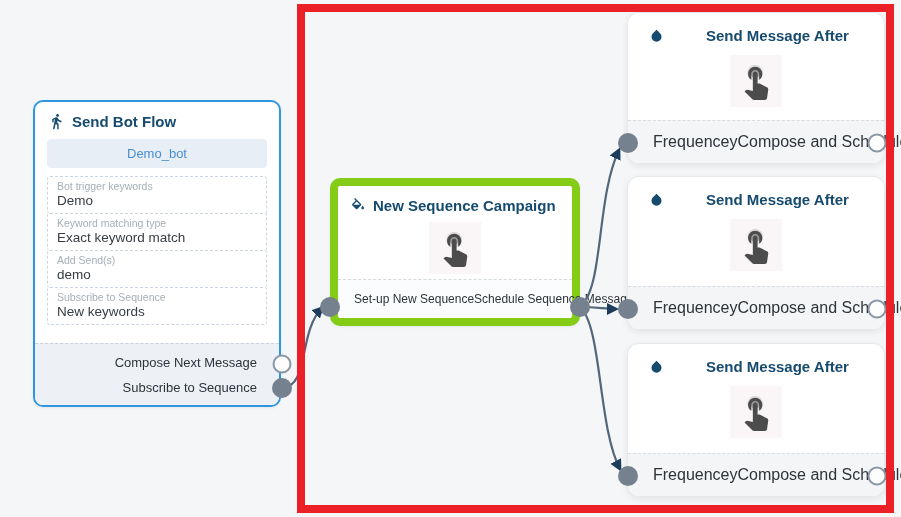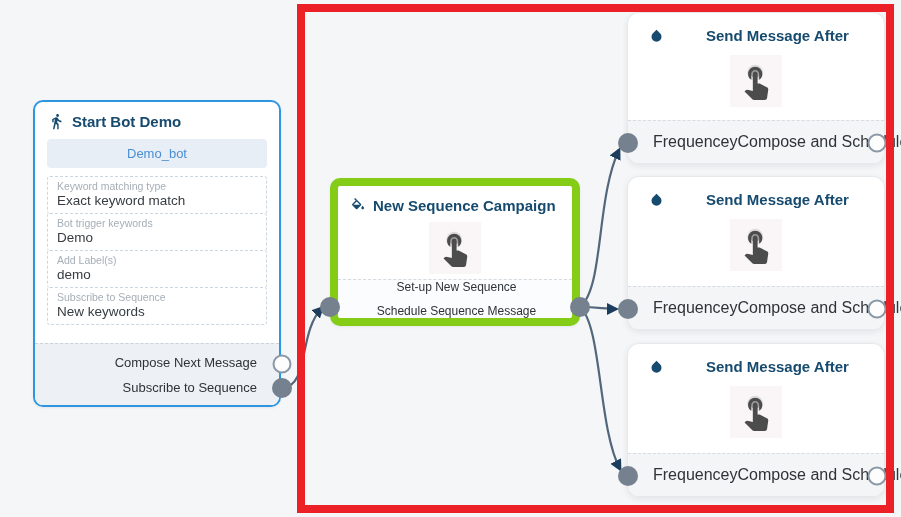--- a/index.html
+++ b/index.html
@@ -27,21 +27,21 @@
   .out-row{font-size:13px;color:#2e3338;text-align:right;white-space:nowrap;}
   
   .nsc{left:330px;top:178px;width:250px;height:148px;border:8px solid #84cc16;border-radius:10px;
        box-shadow:0 1px 3px rgba(20,40,70,.07);}
   .nsc .node-header{padding:11px 12px 2px;}
   .nsc-body{height:64px;display:flex;align-items:center;justify-content:center;}
   .tap-tile{width:52px;height:52px;background:#faf6f7;display:flex;align-items:center;
             justify-content:center;cursor:pointer;}
   .nsc-footer{position:absolute;bottom:0;left:0;right:0;height:38px;border-top:1px dashed #d5dade;
               background:#fbfcfd;display:flex;align-items:center;justify-content:space-between;
-              padding:0 13px 0 16px;font-size:12px;color:#2e3338;border-radius:0 0 8px 8px;flex-direction:column;}
+              padding:0 13px 0 16px;font-size:12px;color:#2e3338;border-radius:0 0 8px 8px;}
   .nsc-footer span{white-space:nowrap;}
   
   .send{left:627px;width:258px;border:1px solid #e6e9ec;border-radius:12px;
         box-shadow:0 2px 6px rgba(25,40,60,.09);}
   .send-1{top:12px;height:152px;}
   .send-2{top:176px;height:154px;}
   .send-3{top:343px;height:154px;}
   .send .node-header{padding:14px 0 0 21px;gap:42px;}
   .send-body{height:74px;display:flex;align-items:center;justify-content:center;}
   .send-footer{position:absolute;bottom:0;left:0;right:0;height:42px;border-top:1px dashed #d8dce0;
@@ -83,34 +83,34 @@
     <circle cx="877" cy="476" r="8.5" fill="#fdfdfd" stroke="#8b98a5" stroke-width="2"></circle>
   </svg>
 
   <div class="node start">
     <div class="node-header">
       <span class="hicon">
         <svg width="17" height="17" viewBox="0 0 24 24">
             <path fill="#164a6e" d="M13.5 5.5c1.1 0 2-.9 2-2s-.9-2-2-2-2 .9-2 2 .9 2 2 2zM9.8 8.9L7 23h2.1l1.8-8 2.1 2v6h2v-7.5l-2.1-2 .6-3C14.8 12 16.8 13 19 13v-2c-1.9 0-3.5-1-4.3-2.4l-1-1.6c-.4-.6-1-1-1.7-1-.3 0-.5.1-.8.1L6 8.3V13h2V9.6l1.8-.7"></path>
           </svg>
       </span>
-      <span class="node-title">Start Bot Demo</span>
+      <span class="node-title">Send Bot Flow</span>
     </div>
     <div class="bot-button">Demo_bot</div>
     <div class="fields">
       <div class="field">
+        <div class="field-label">Bot trigger keywords</div>
+        <div class="field-value">Demo</div>
+      </div>
+      <div class="field">
         <div class="field-label">Keyword matching type</div>
         <div class="field-value">Exact keyword match</div>
       </div>
       <div class="field">
-        <div class="field-label">Bot trigger keywords</div>
-        <div class="field-value">Demo</div>
-      </div>
-      <div class="field">
-        <div class="field-label">Add Label(s)</div>
+        <div class="field-label">Add Send(s)</div>
         <div class="field-value">demo</div>
       </div>
       <div class="field">
         <div class="field-label">Subscribe to Sequence</div>
         <div class="field-value">New keywords</div>
       </div>
     </div>
     <div class="start-footer">
       <div class="out-row">Compose Next Message</div>
       <div class="out-row">Subscribe to Sequence</div>

